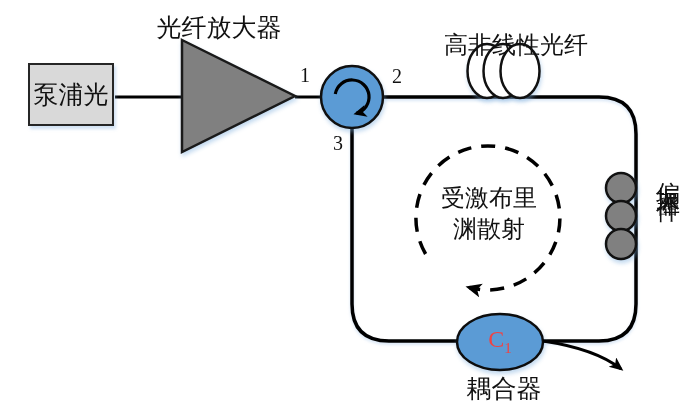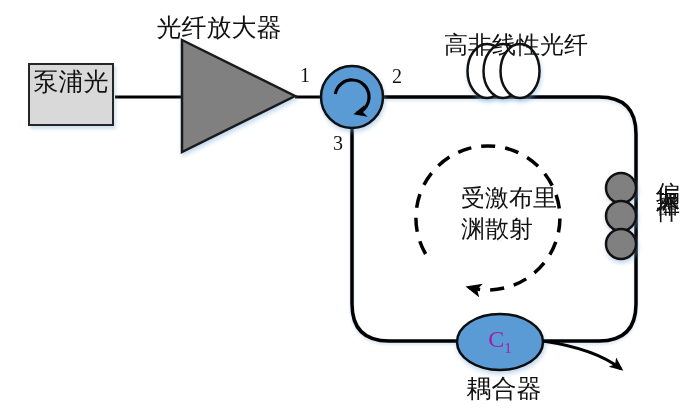--- a/index.html
+++ b/index.html
@@ -14,21 +14,21 @@
   }
   .stage svg { position: absolute; left: 0; top: 0; }
 
   
   .pump-box {
     position: absolute;
     left: 28px; top: 63px;
     width: 82px; height: 59px;
     background: #d9d9d9;
     border: 2.5px solid #262626;
-    display: flex; justify-content: center;
+    display: flex; align-items: center; justify-content: center;
     font-size: 25px; font-weight: 500;
     box-shadow: 2px 3px 3px rgba(120,170,220,0.35);
   }
 
   
   .lbl {
     position: absolute;
     white-space: nowrap;
     font-size: 25px;
     font-weight: 500;
@@ -36,25 +36,24 @@
   }
   .lbl-amplifier  { left: 219px; top: 11px; }
   .lbl-circulator { left: 357px; top: 29px; font-size: 24px; }
   .lbl-hnlf       { left: 516px; top: 17px; font-size: 24px; margin-top: 12px; }
   .lbl-coupler    { left: 504px; top: 372px; }
 
   .lbl-sbs {
     position: absolute;
     left: 489px; top: 182px;
     transform: translateX(-50%);
-    text-align: left;
+    text-align: center;
     font-size: 24px; font-weight: 500;
     line-height: 31px;
     white-space: nowrap;
-    margin-left: 20px;
   }
 
   .lbl-polarization {
     position: absolute;
     left: 652px; top: 162px;
     writing-mode: vertical-rl;
     text-orientation: upright;
     font-size: 24px; font-weight: 500;
     letter-spacing: 6px;
   }
@@ -68,21 +67,21 @@
   .port-1 { left: 305px; top: 64px; }
   .port-2 { left: 397px; top: 65px; }
   .port-3 { left: 338px; top: 132px; }
 
   .c1-label {
     position: absolute;
     left: 500px; top: 326px;
     transform: translateX(-50%);
     font-family: "Liberation Serif", "DejaVu Serif", serif;
     font-size: 24px;
-    color: #a21caf;
+    color: #ef4444;
   }
   .c1-label sub { font-size: 15px; }
 
   .soft-shadow { filter: drop-shadow(1px 3px 2px rgba(120,170,220,0.45)); }
   .line-shadow { filter: drop-shadow(0px 2px 1.5px rgba(140,180,225,0.35)); }
 </style>
 </head>
 <body>
 
 <div class="stage">

